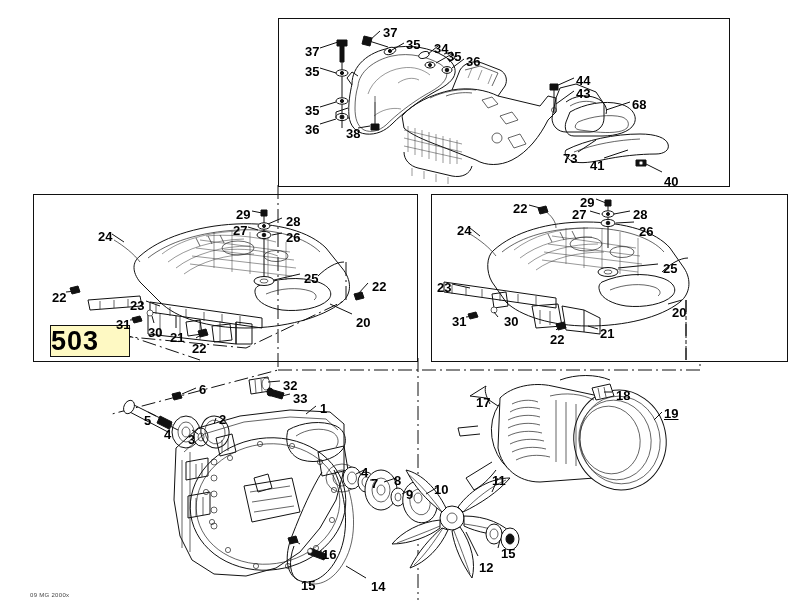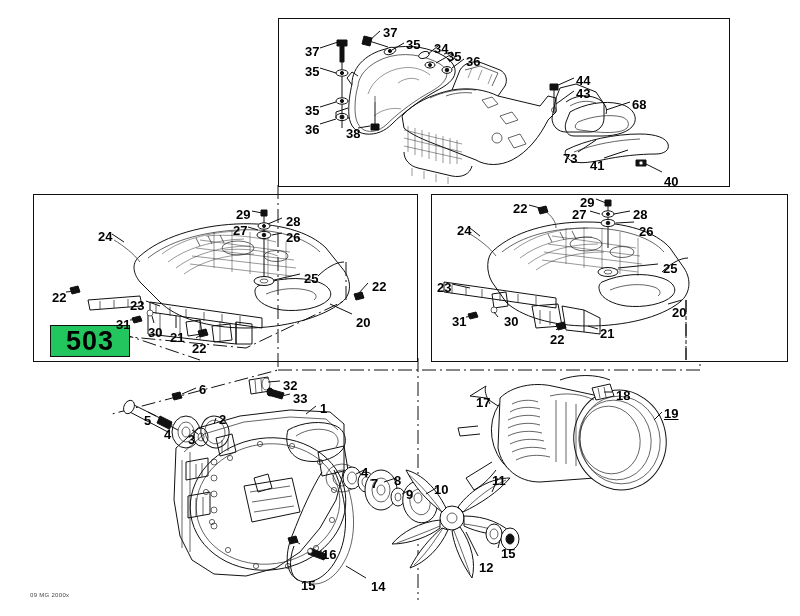--- a/index.html
+++ b/index.html
@@ -7,22 +7,22 @@
   body{
     width:800px;height:616px;position:relative;overflow:hidden;
     font-family:"Liberation Sans", sans-serif;
     color:#000;
   }
   #stage{position:absolute;left:0;top:0;width:800px;height:616px;}
   .panel{
     position:absolute;border:1.6px solid #111;background:transparent;
   }
   .badge{
-    position:absolute;border:1.6px solid #111;background:#22c55e;
-    display:flex;align-items:center;justify-content:center;
+    position:absolute;border:1.6px solid #111;background:#fef9c3;
+    display:flex;align-items:center;
     font-weight:bold;letter-spacing:1px;
   }
   .badge span{font-size:27px;font-weight:bold;font-family:"Liberation Sans", sans-serif;}
   .lbl{
     position:absolute;font-size:13px;font-weight:bold;
     font-family:"Liberation Sans", sans-serif;
     color:#000;line-height:1;white-space:nowrap;
     letter-spacing:0px;
   }
   .footer{

